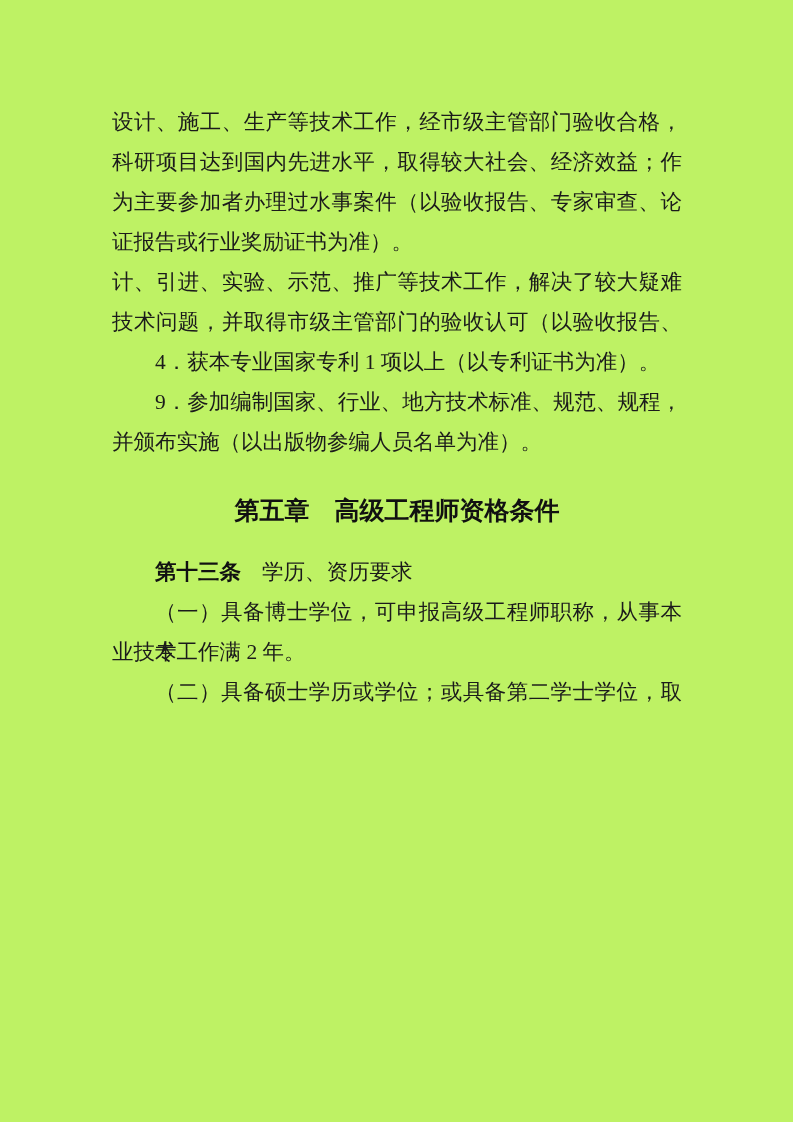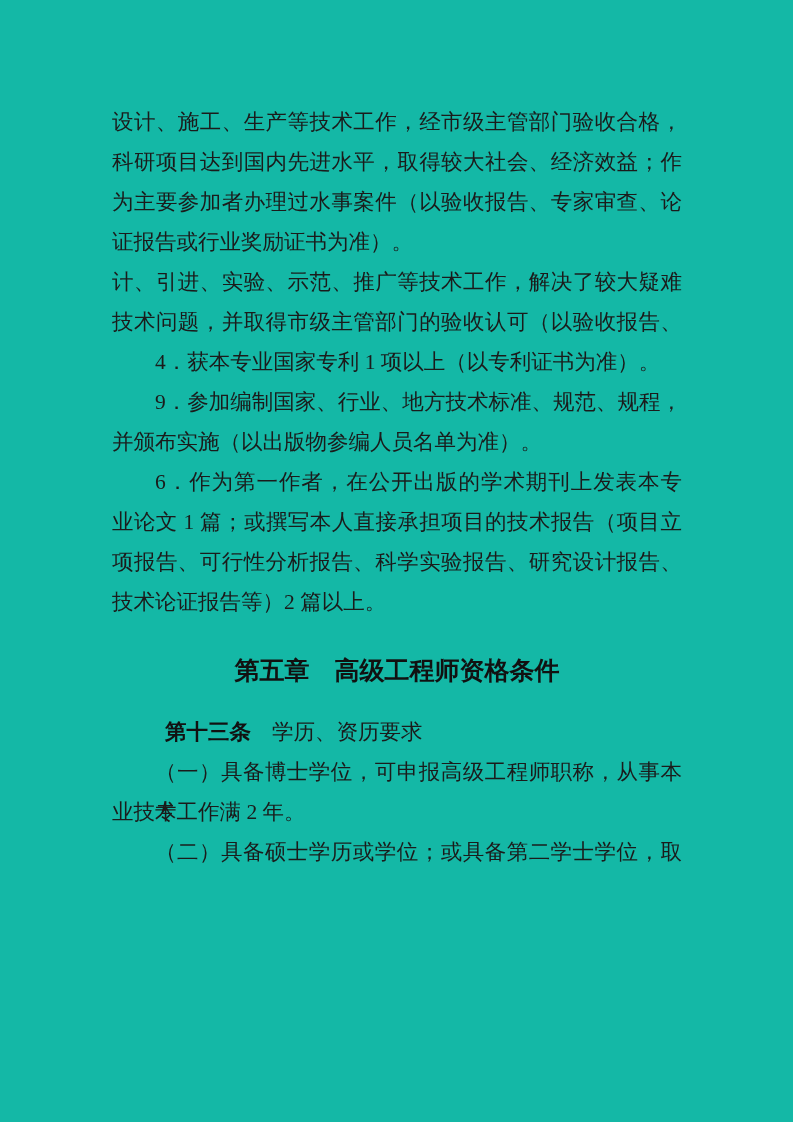--- a/index.html
+++ b/index.html
@@ -4,21 +4,21 @@
 <style>
   html, body {
     margin: 0;
     padding: 0;
     background: #ffffff;
   }
   .page {
     position: relative;
     width: 793px;
     height: 1122px;
-    background: #14b8a6;
+    background: #bef264;
     overflow: hidden;
   }
   .content {
     position: absolute;
     left: 112px;
     top: 102px;
     width: 570px;
   }
   .para { margin: 0; padding: 0; }
   .line {
@@ -41,21 +41,20 @@
     font-weight: 700;
     font-size: 25px;
     color: #111111;
   }
   .chapter .chapter-number { margin-right: 25px; }
   .article-label {
     font-family: Liberation Serif, serif;
     font-weight: 700;
     color: #111111;
     margin-right: 21px;
-    margin-left: 10px;
   }
 </style>
 </head>
 <body>
 
 <div class="page">
   <div class="content">
 
     <div class="para">
       <div class="line">设计、施工、生产等技术工作，经市级主管部门验收合格，</div>
@@ -71,26 +70,20 @@
 
     <div class="para">
       <div class="line ind end">4．获本专业国家专利 1 项以上（以专利证书为准）。</div>
     </div>
 
     <div class="para">
       <div class="line ind">9．参加编制国家、行业、地方技术标准、规范、规程，</div>
       <div class="line end">并颁布实施（以出版物参编人员名单为准）。</div>
     </div>
 
-    <div class="para">
-      <div class="line ind">6．作为第一作者，在公开出版的学术期刊上发表本专</div>
-      <div class="line">业论文 1 篇；或撰写本人直接承担项目的技术报告（项目立</div>
-      <div class="line">项报告、可行性分析报告、科学实验报告、研究设计报告、</div>
-      <div class="line end">技术论证报告等）2 篇以上。</div>
-    </div>
 
     <h2 class="chapter">
       <span class="chapter-number">第五章</span><span class="chapter-title">高级工程师资格条件</span>
     </h2>
 
     <div class="para">
       <div class="line ind end">
         <span class="article-label">第十三条</span><span>学历、资历要求</span>
       </div>
     </div>

